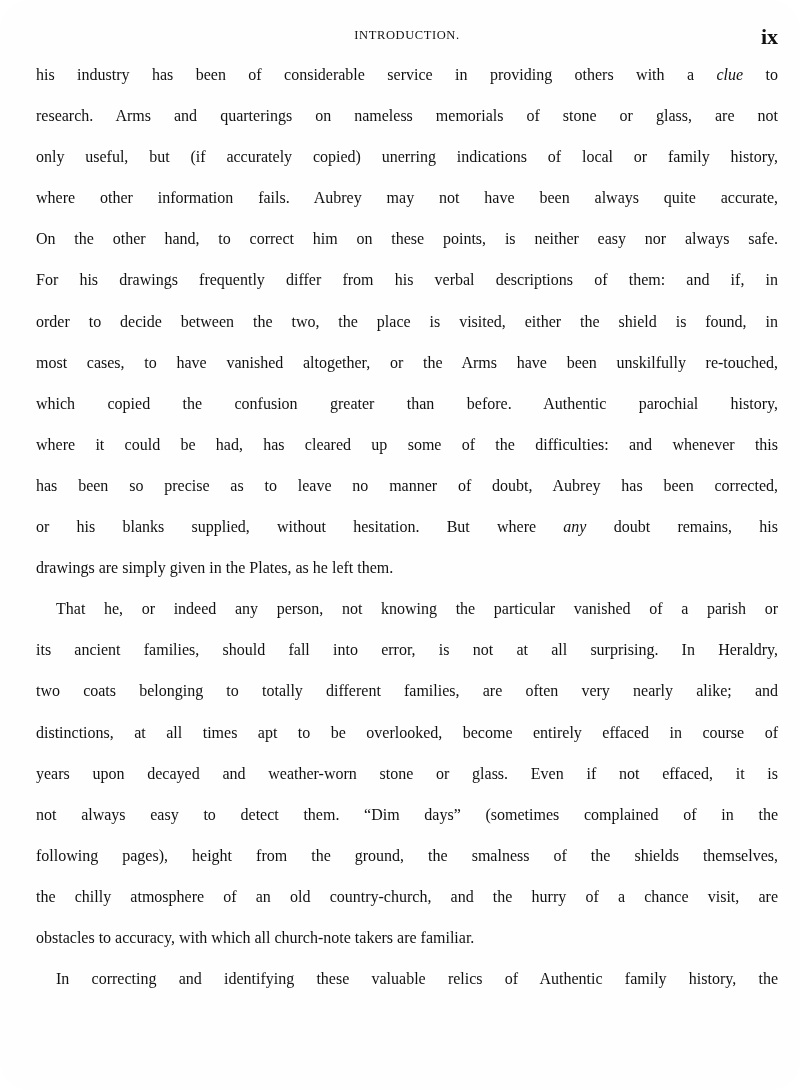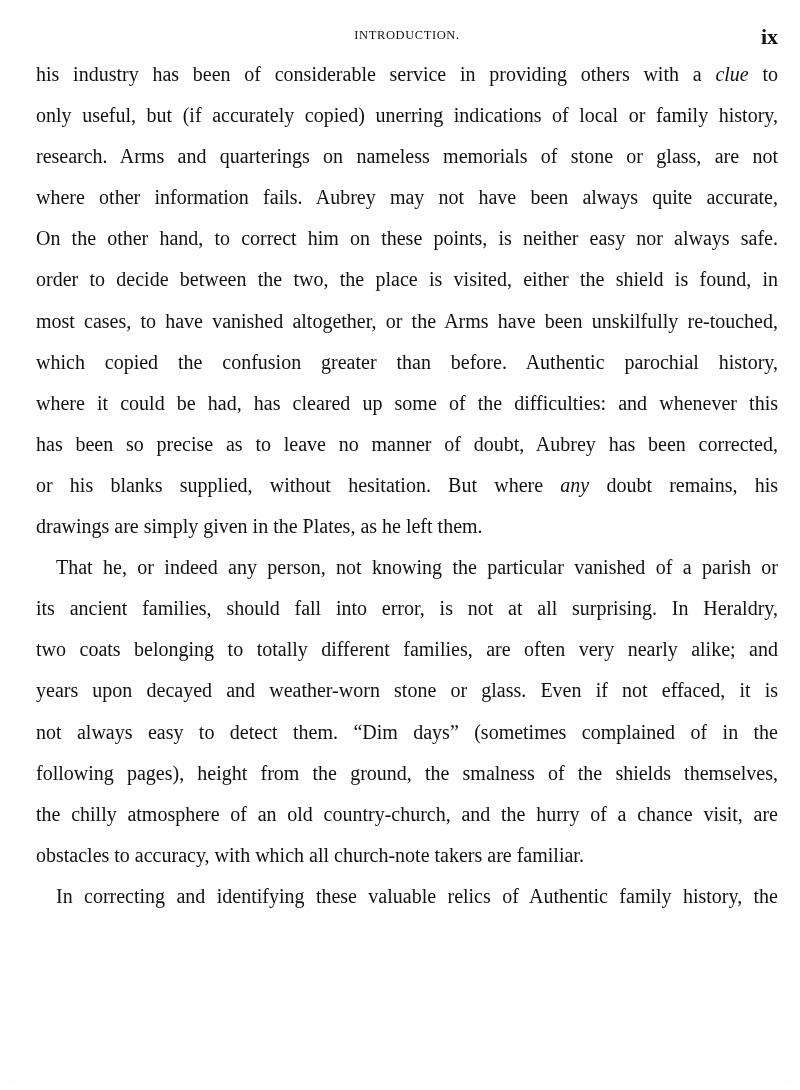--- a/index.html
+++ b/index.html
@@ -2,52 +2,54 @@
 <html><head>
 <meta charset="utf-8">
 <style>
   html, body { margin: 0; padding: 0; background: #ffffff; }
   body { width: 800px; height: 1090px; position: relative; overflow: hidden; }
   .page { position: absolute; left: 0; top: 0; width: 800px; height: 1090px; background: #fefefe; color: #111; font-family: "Liberation Serif", "DejaVu Serif", serif; border-radius: 29px; }
   .running-head { position: absolute; top: 24px; left: 36px; width: 742px; height: 22px; }
   .running-title { position: absolute; left: 0; right: 0; text-align: center; font-size: 12.5px; letter-spacing: 0.6px; top: 4px; }
   .folio { position: absolute; right: 0; top: 0; font-size: 22px; font-weight: bold; }
   .body { position: absolute; left: 36px; top: 54px; width: 742px; }
-  .line { height: 41.1px; line-height: 41.1px; font-size: 20px; white-space: nowrap; text-align: justify; text-align-last: justify; }
+  .line { height: 41.1px; line-height: 41.1px; font-size: 16px; white-space: nowrap; text-align: justify; text-align-last: justify; }
   .line.last { text-align-last: left; }
   .line.indent { padding-left: 20px; }
   i { font-style: italic; }
 </style>
 </head>
 <body>
 
 <div class="page">
   <div class="running-head">
     <div class="running-title">INTRODUCTION.</div>
     <div class="folio">ix</div>
   </div>
   <div class="body" id="body">
       <div>
         <div class="line">his industry has been of considerable service in providing others with a <i>clue</i> to</div>
+        <div class="line">research.  Arms and quarterings on nameless memorials of stone or glass, are not</div>
         <div class="line">only useful, but (if accurately copied) unerring indications of local or family history,</div>
-        <div class="line">research.  Arms and quarterings on nameless memorials of stone or glass, are not</div>
         <div class="line">where other information fails.  Aubrey may not have been always quite accurate,</div>
         <div class="line">On the other hand, to correct him on these points, is neither easy nor always safe.</div>
+        <div class="line">For his drawings frequently differ from his verbal descriptions of them: and if, in</div>
         <div class="line">order to decide between the two, the place is visited, either the shield is found, in</div>
         <div class="line">most cases, to have vanished altogether, or the Arms have been unskilfully re-touched,</div>
         <div class="line">which copied the confusion greater than before.  Authentic parochial history,</div>
         <div class="line">where it could be had, has cleared up some of the difficulties: and whenever this</div>
         <div class="line">has been so precise as to leave no manner of doubt, Aubrey has been corrected,</div>
         <div class="line">or his blanks supplied, without hesitation.  But where <i>any</i> doubt remains, his</div>
         <div class="line last">drawings are simply given in the Plates, as he left them.</div>
       </div>
       <div>
         <div class="line indent">That he, or indeed any person, not knowing the particular vanished of a parish or</div>
         <div class="line">its ancient families, should fall into error, is not at all surprising.  In Heraldry,</div>
         <div class="line">two coats belonging to totally different families, are often very nearly alike; and</div>
+        <div class="line">distinctions, at all times apt to be overlooked, become entirely effaced in course of</div>
         <div class="line">years upon decayed and weather-worn stone or glass.  Even if not effaced, it is</div>
         <div class="line">not always easy to detect them.  “Dim days” (sometimes complained of in the</div>
         <div class="line">following pages), height from the ground, the smalness of the shields themselves,</div>
         <div class="line">the chilly atmosphere of an old country-church, and the hurry of a chance visit, are</div>
         <div class="line last">obstacles to accuracy, with which all church-note takers are familiar.</div>
       </div>
       <div>
         <div class="line indent">In correcting and identifying these valuable relics of Authentic family history, the</div>
       </div>
     </div>

